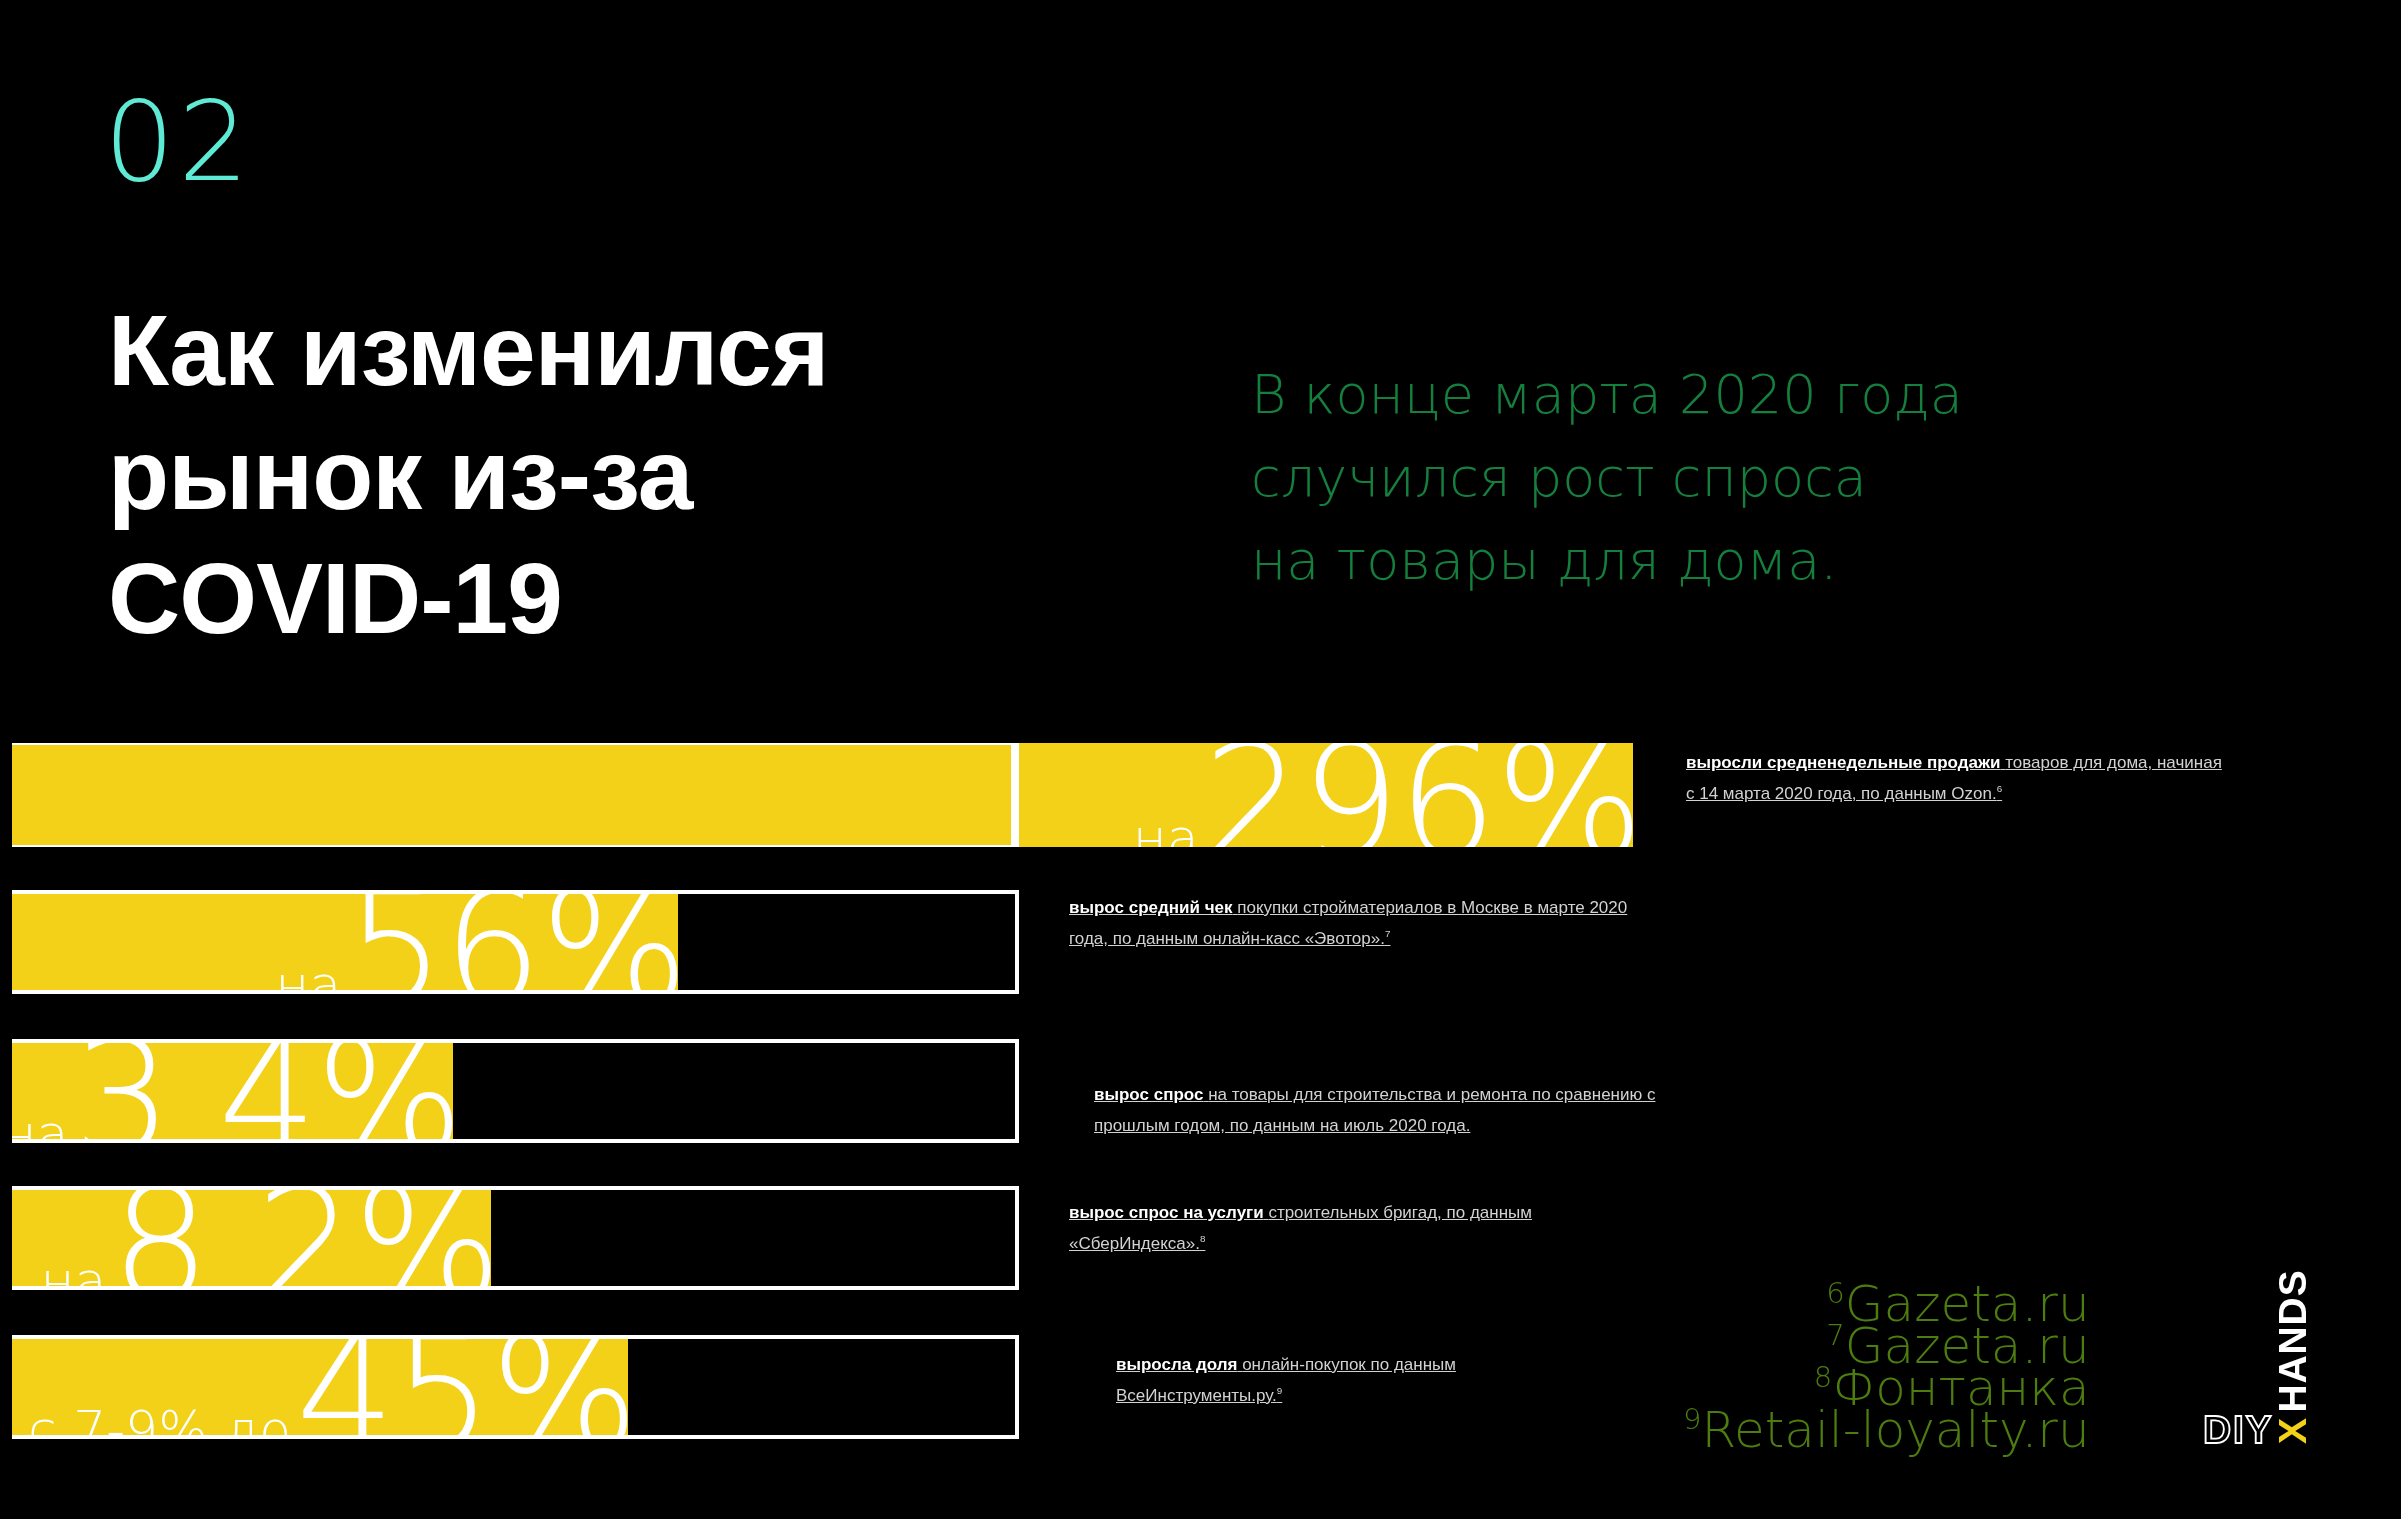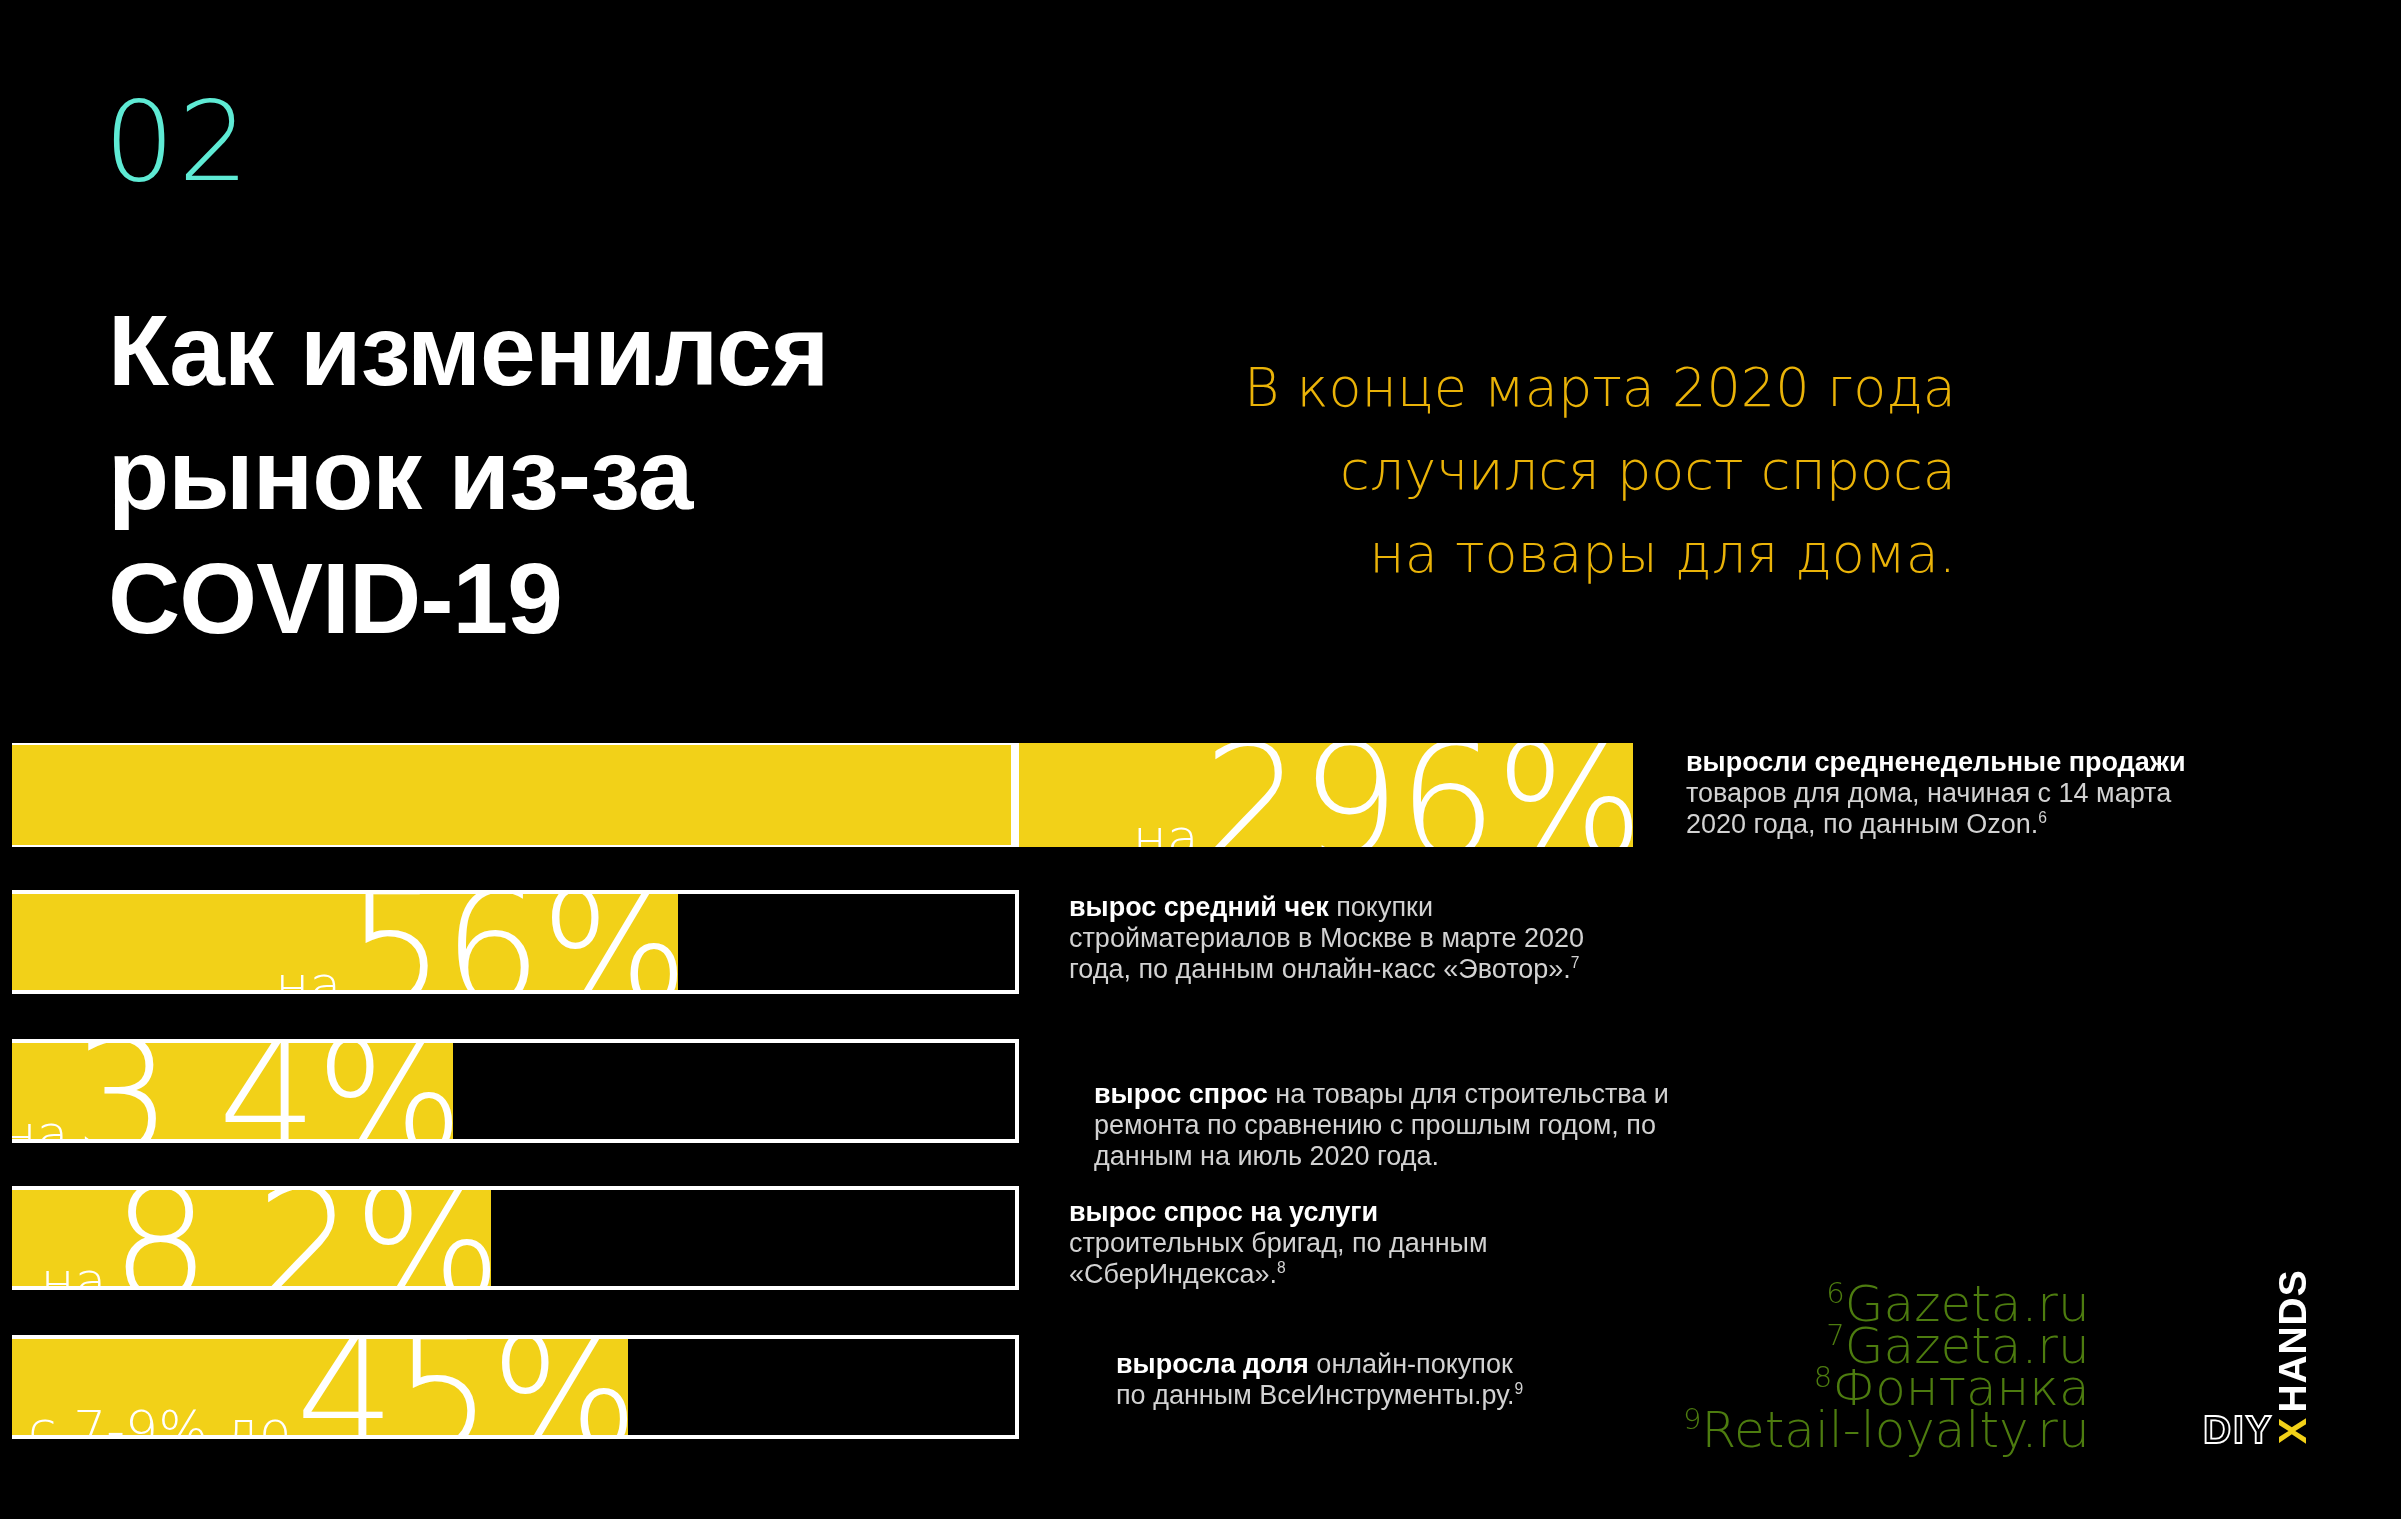--- a/index.html
+++ b/index.html
@@ -6,38 +6,38 @@
   .page{position:relative;width:2401px;height:1520px;background:#000;overflow:hidden;
         font-family:"Liberation Sans", sans-serif;}
 
   .page-number{position:absolute;left:104px;top:86px;font-size:111px;line-height:1;
         font-weight:200;color:#5eead4;font-family:"DejaVu Sans", sans-serif;letter-spacing:3.6px;}
 
   .title{position:absolute;left:108px;top:288px;margin:0;color:#fff;
         font-size:100px;line-height:124px;font-weight:700;letter-spacing:-0.9px;}
   .title .tl{display:block;}
 
-  .intro{position:absolute;left:1235px;top:337px;margin:9px;color:#eab308;
+  .intro{position:absolute;left:1235px;top:337px;margin:16px;color:#15803d;
         font-size:54px;line-height:83px;font-weight:200;
-        font-family:"DejaVu Sans", sans-serif;text-align:right;}
+        font-family:"DejaVu Sans", sans-serif;}
   .intro .il{display:block;}
 
   
   .bar-row{position:absolute;left:12px;height:104px;width:2223px;}
   .bar-fill{position:absolute;left:0;top:0;bottom:0;background:#F2D118;overflow:hidden;}
   .bar-box{position:absolute;left:0;top:0;bottom:0;width:1007px;box-sizing:border-box;
         border-style:solid;border-color:#fff;border-width:4.5px 4.5px 4.5px 0;pointer-events:none;}
   .bar-box.first{border-width:2.7px 8px 2.7px 0;}
   .bar-label{position:absolute;right:-9px;bottom:-33px;white-space:nowrap;
         color:#fff;line-height:1;font-weight:200;font-family:"DejaVu Sans", sans-serif;}
   .bar-prefix{font-size:52px;}
   .bar-value{font-size:156px;letter-spacing:-1.8px;}
 
   
-  .desc{position:absolute;color:#d2d2d2;font-size:27px;line-height:31px;font-weight:400;}
+  .desc{position:absolute;color:#d2d2d2;font-size:17px;line-height:31px;font-weight:400;text-decoration:underline;}
   .desc b{color:#fff;font-weight:700;}
   .desc sup{font-size:0.58em;vertical-align:super;line-height:0;}
   .desc-0{left:1686px;top:747px;width:536px;}
   .desc-1{left:1069px;top:892px;width:572px;}
   .desc-2{left:1094px;top:1047px;width:581px;margin-top:32px;}
   .desc-3{left:1069px;top:1197px;width:482px;}
   .desc-4{left:1069px;top:1349px;width:420px;margin-left:47px;}
 
   
   .footnotes{position:absolute;left:1683px;top:1283px;color:#4d7c0f;

